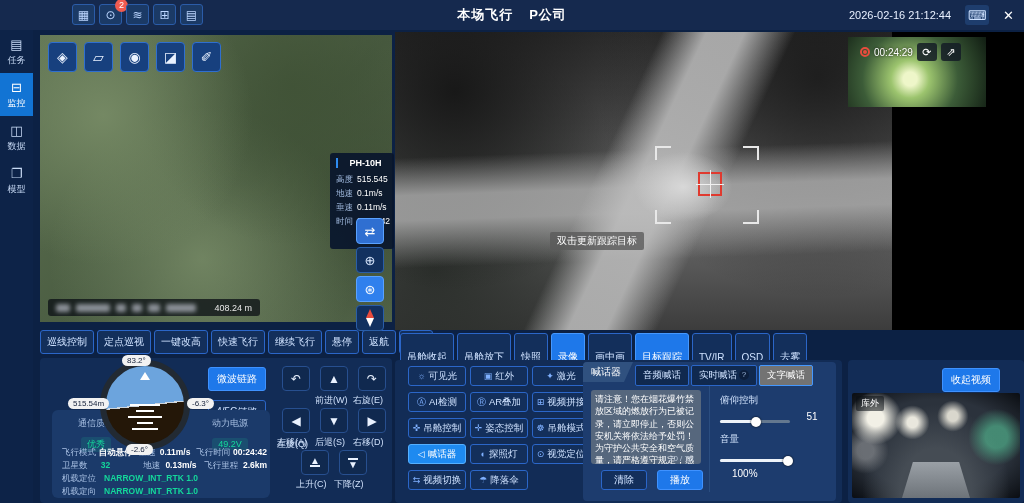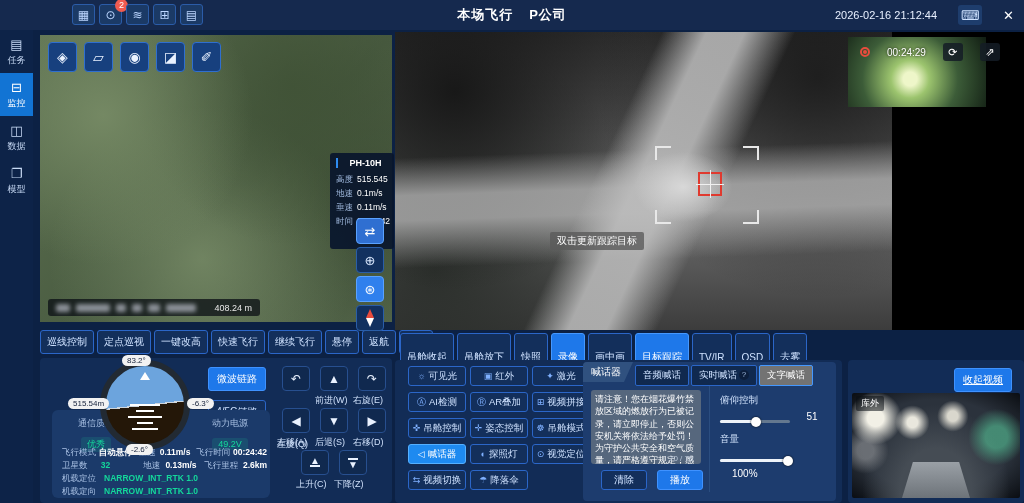--- a/index.html
+++ b/index.html
@@ -6,21 +6,21 @@
   *{box-sizing:border-box;font-family:"Liberation Sans","DejaVu Sans",sans-serif;}
   .app{position:relative;width:1024px;height:503px;background:#0c2144;overflow:hidden;color:#dce8ff;}
 
   
   .topbar{position:absolute;left:0;top:0;width:1024px;height:30px;background:#15294e;display:flex;align-items:center;}
   .tb-icons{position:absolute;left:72px;top:4px;display:flex;gap:4px;}
   .tb-btn{position:relative;width:23px;height:21px;background:#1b3a66;border:1px solid #2b5ca8;border-radius:3px;color:#bcd6ff;font-size:12px;display:flex;align-items:center;justify-content:center;cursor:pointer;}
   .tb-badge{position:absolute;top:-6px;right:-7px;min-width:13px;height:13px;border-radius:7px;background:#f05b50;color:#fff;font-size:9px;line-height:13px;text-align:center;padding:0 2px;}
   .tb-title{position:absolute;left:0;width:1024px;text-align:center;font-size:13px;font-weight:bold;color:#fff;letter-spacing:1px;}
   .tb-title span{margin:0 8px;}
-  .tb-right{position:absolute;right:10px;top:0;height:30px;display:flex;align-items:center;gap:21px;}
+  .tb-right{position:absolute;right:10px;top:0;height:30px;display:flex;align-items:center;gap:14px;}
   .tb-date{font-size:11px;color:#e8f0ff;}
   .tb-kb{width:24px;height:20px;background:#1e3d6d;border-radius:3px;color:#cfe2ff;font-size:13px;display:flex;align-items:center;justify-content:center;}
   .tb-close{color:#fff;font-size:13px;cursor:pointer;}
 
   
   .sidebar{position:absolute;left:0;top:30px;width:33px;height:473px;background:#0d2348;}
   .side-item{width:33px;padding:7px 0 6px 0;display:flex;flex-direction:column;align-items:center;gap:2px;cursor:pointer;color:#c8daf5;}
   .side-item .ic{font-size:13px;}
   .side-item .lb{font-size:9px;}
   .side-item.active{background:#1274d4;color:#fff;}
@@ -99,21 +99,21 @@
   .gate .tl{left:0;top:0;border-right:none;border-bottom:none;}
   .gate .tr{right:0;top:0;border-left:none;border-bottom:none;}
   .gate .bl2{left:0;bottom:0;border-right:none;border-top:none;}
   .gate .br{right:0;bottom:0;border-left:none;border-top:none;}
   .redbox{position:absolute;left:303px;top:140px;width:24px;height:24px;border:2px solid #e03a2f;}
   .redbox:before{content:"";position:absolute;left:50%;top:-4px;bottom:-4px;width:1px;background:#f0f0f0;}
   .redbox:after{content:"";position:absolute;top:50%;left:-4px;right:-4px;height:1px;background:#f0f0f0;}
   .hint{position:absolute;left:155px;top:200px;background:rgba(90,90,90,.78);color:#fff;font-size:10px;padding:2px 7px;border-radius:2px;}
   .pip{position:absolute;left:453px;top:5px;width:138px;height:70px;
     background:radial-gradient(circle at 45% 60%,#eef6c9 0 8%,#9cc46e 22%,#3c5c38 55%,#101c12 100%);}
-  .rec-row{position:absolute;left:12px;top:6px;display:flex;align-items:center;gap:17px;}
+  .rec-row{position:absolute;left:12px;top:6px;display:flex;align-items:center;gap:4px;}
   .rec-dot{width:10px;height:10px;border-radius:50%;border:2px solid #e84c3d;display:flex;align-items:center;justify-content:center;}
   .rec-dot i{width:4px;height:4px;border-radius:50%;background:#e84c3d;}
   .rec-time{font-size:10px;color:#fff;text-shadow:0 0 3px #000;}
   .pip-btn{width:20px;height:18px;background:rgba(20,28,38,.85);border-radius:3px;color:#fff;font-size:11px;display:flex;align-items:center;justify-content:center;cursor:pointer;}
 
   
   .pod-tabs{position:absolute;left:400px;top:333px;display:flex;gap:3px;}
   .ptab{background:#132f5b;border:1px solid #2b66c8;border-radius:3px;color:#cfe2ff;font-size:10px;padding:16px 6px;white-space:nowrap;cursor:pointer;}
   .ptab.active{background:#1e78ea;border-color:#4598ff;color:#fff;}
 
@@ -135,21 +135,21 @@
   .sp-btns{position:absolute;left:18px;top:108px;display:flex;gap:10px;}
   .sp-btns .btn-o,.sp-btns .btn-f{padding:2px 12px;}
   .sp-right{position:absolute;left:126px;top:24px;width:122px;height:106px;border-left:1px solid #2a4d80;padding-left:10px;}
   .sp-lb{font-size:9.5px;color:#cfe0fa;margin-top:8px;}
   .slider{position:relative;width:70px;height:3px;background:#64788f;border-radius:2px;margin-top:10px;display:inline-block;vertical-align:middle;}
   .slider .fill{position:absolute;left:0;top:0;height:100%;background:#eef3f9;border-radius:2px;}
   .slider .thumb{position:absolute;top:-3.5px;width:10px;height:10px;border-radius:50%;background:#fff;box-shadow:0 0 2px #000;}
   .sval{font-size:10px;color:#fff;margin-left:12px;vertical-align:middle;}
 
   .hangar{position:absolute;left:848px;top:360px;width:176px;height:143px;background:#122c56;border-radius:4px;}
-  .hg-btn{position:absolute;right:12px;top:8px;text-decoration:underline;}
+  .hg-btn{position:absolute;right:24px;top:8px;}
   .hg-video{position:absolute;left:4px;top:33px;width:168px;height:105px;overflow:hidden;border-radius:2px;
     background:
       radial-gradient(circle at 14% 24%,#f2f0e6 0 5%,transparent 16%),
       radial-gradient(circle at 36% 28%,#e9e7dd 0 4%,transparent 13%),
       radial-gradient(circle at 60% 22%,#d9d7cd 0 4%,transparent 12%),
       radial-gradient(circle at 86% 42%,rgba(90,210,160,.55) 0 7%,transparent 18%),
       radial-gradient(circle at 8% 55%,rgba(200,200,200,.4) 0 5%,transparent 14%),
       radial-gradient(ellipse at 50% 92%,#454c54 0 30%,transparent 62%),
       radial-gradient(ellipse at 50% 50%,#2b323c 0 62%,#0a0d12 100%);}
   .hg-ramp{position:absolute;left:50px;bottom:0;width:68px;height:36px;background:linear-gradient(#9aa0a6,#6d7379);clip-path:polygon(16% 0,84% 0,100% 100%,0 100%);}

